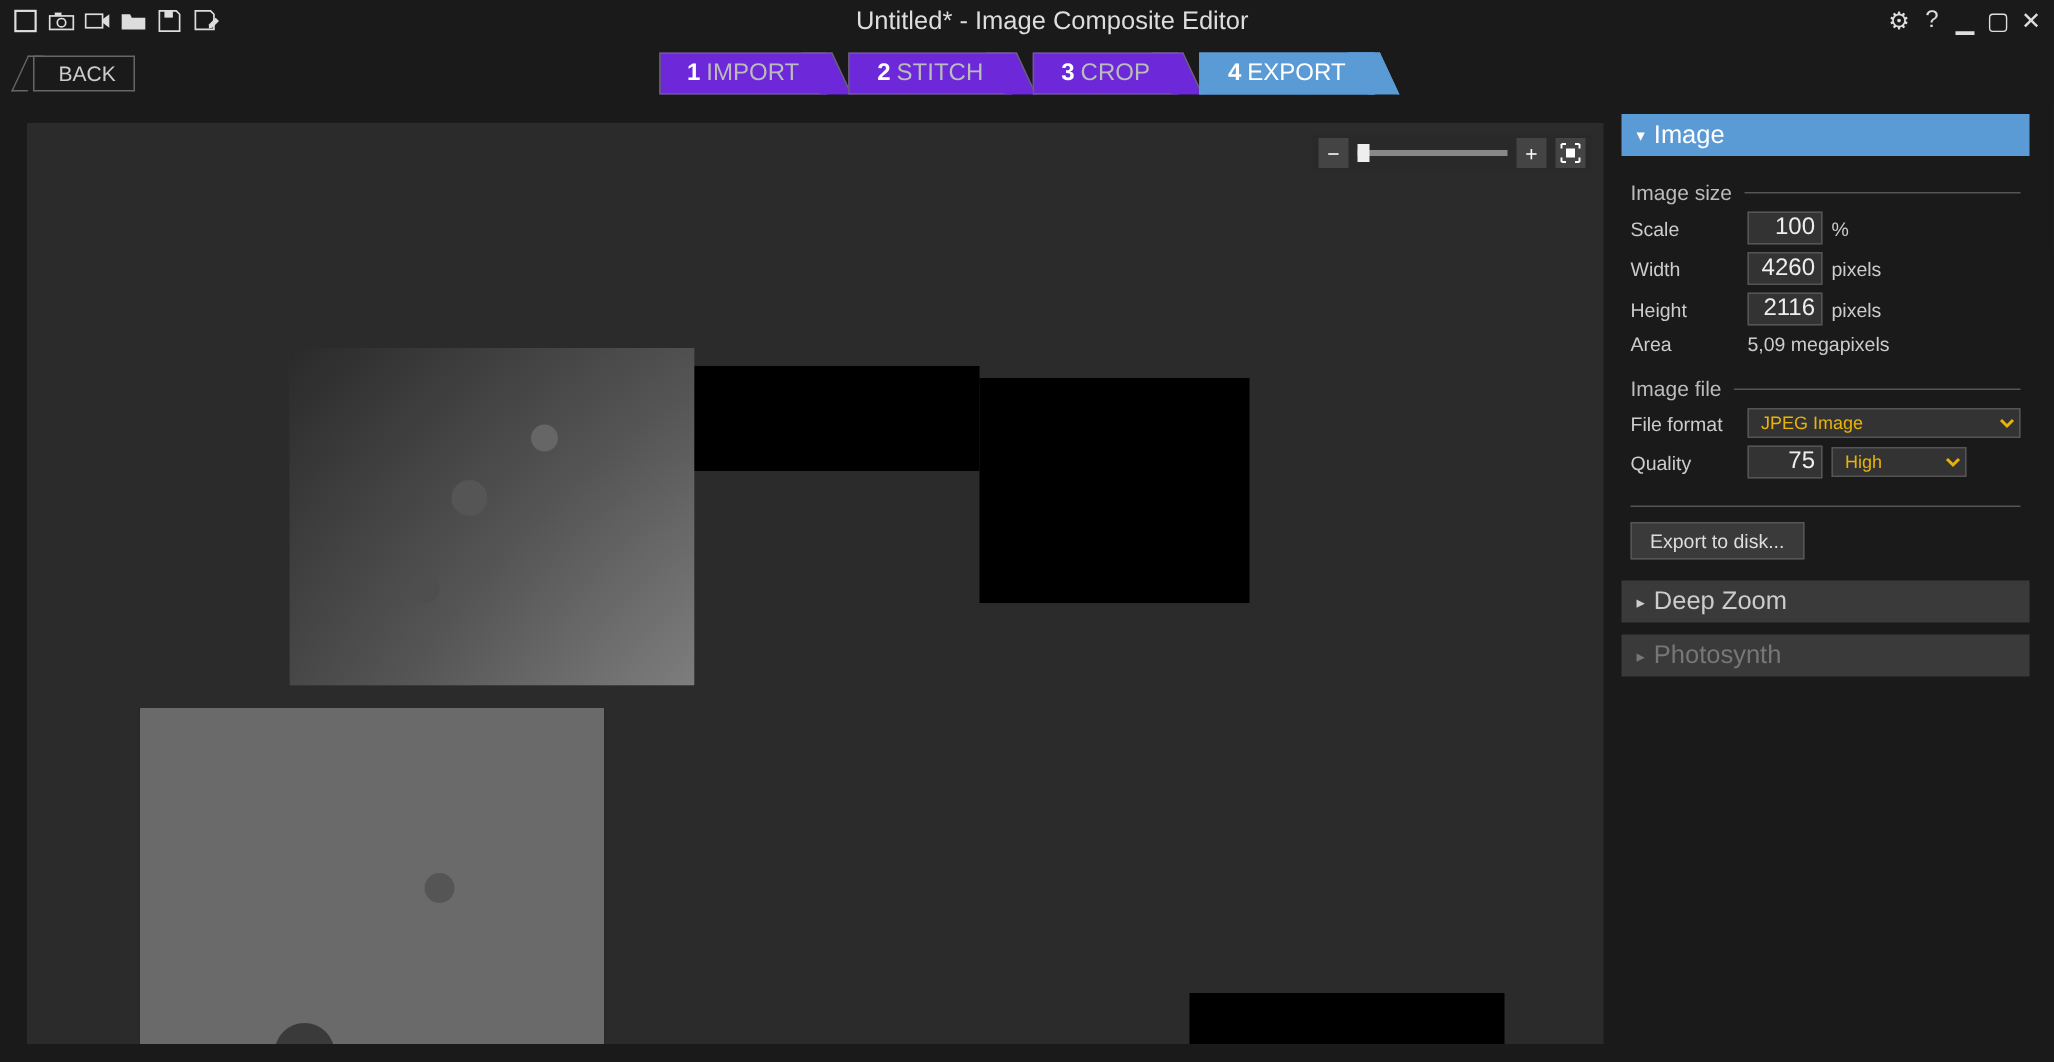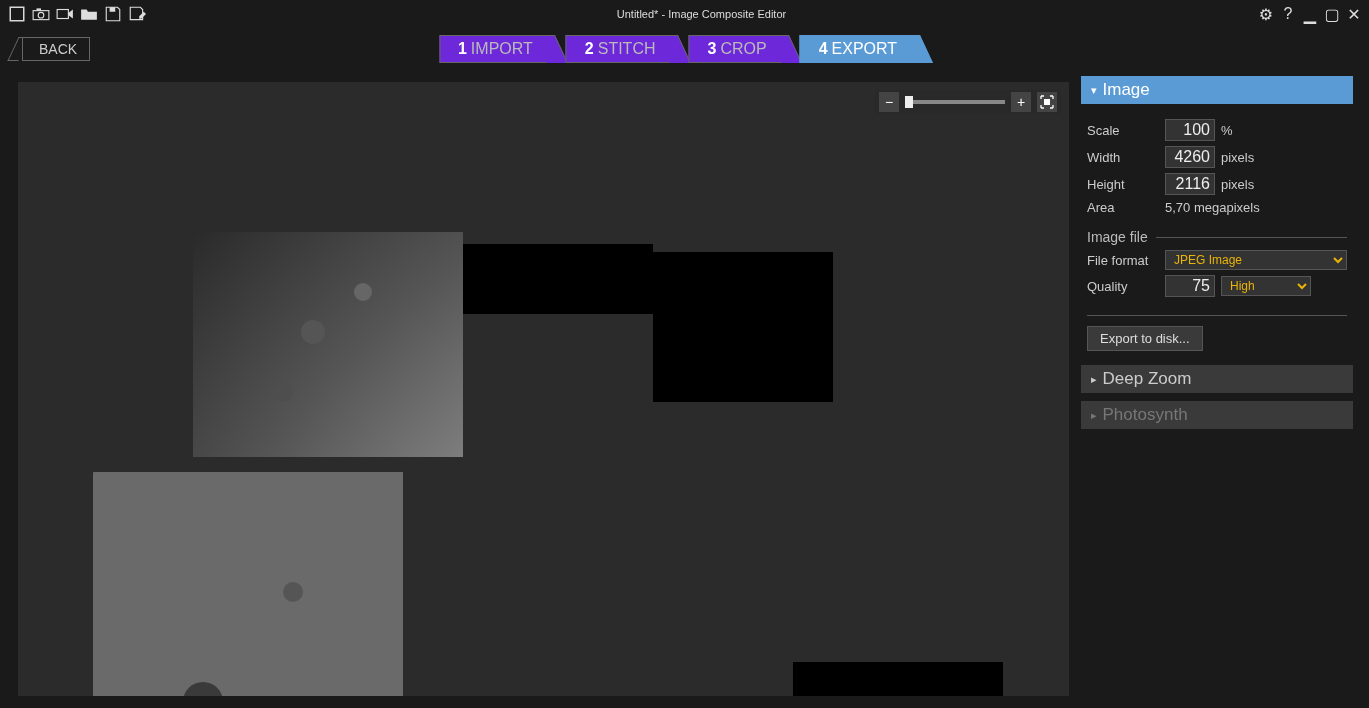--- a/index.html
+++ b/index.html
@@ -2,21 +2,21 @@
 <html><head>
 <meta charset="utf-8">
 <style>
 * { box-sizing: border-box; margin: 0; padding: 0; font-family: "Segoe UI", Arial, sans-serif; }
 html, body { width: 1369px; height: 708px; background: #1a1a1a; color: #ccc; overflow: hidden; }
 
 
 .titlebar { height: 28px; display: flex; align-items: center; background: #1a1a1a; }
 .tb-left { display: flex; gap: 6px; padding-left: 8px; }
 .tb-icon { width: 18px; height: 18px; display: flex; align-items: center; justify-content: center; color: #ddd; cursor: pointer; }
-.tb-title { flex: 1; text-align: center; font-size: 11px; color: #ddd; }
+.tb-title { flex: 1; text-align: center; font-size: 17px; color: #ddd; }
 .tb-right { display: flex; gap: 4px; padding-right: 6px; }
 
 
 .stepbar { height: 42px; display: flex; align-items: center; background: #1a1a1a; position: relative; }
 .back-chevron { margin-left: 22px; display: flex; align-items: center; }
 .back-box { border: 1px solid #666; padding: 3px 12px 3px 16px; font-size: 14px; color: #ccc; cursor: pointer; position: relative; }
 .back-box::before { content:""; position:absolute; left:-10px; top:-1px; bottom:-1px; width:10px; border-top:1px solid #666; border-bottom:1px solid #666; transform: skewX(-25deg); border-left:1px solid #666;}
 .step-center { position: absolute; left: 50%; transform: translateX(-50%); display: flex; }
 .step { border: 1px solid #666; padding: 4px 18px; font-size: 16px; color: #bbb; cursor: pointer; position: relative; margin-right: 14px; background:#6d28d9; }
 .step::after { content:""; position:absolute; right:-11px; top:-1px; bottom:-1px; width:20px; background:inherit; border-top:1px solid #666; border-right:1px solid #666; transform: skewX(25deg); z-index:0;}
@@ -191,38 +191,39 @@
         </div>
     </div>
   </div>
 
   <div class="side">
     <div class="section-head">
         <span class="chev">▾</span>
         <span>Image</span>
       </div>
     <div class="section-body">
+      <div class="group-title">Image size</div>
       <div class="row">
         <span class="lbl">Scale</span>
         <input type="text" value="100" style="">
         <span class="unit">%</span>
       </div>
       <div class="row">
         <span class="lbl">Width</span>
         <input type="text" value="4260" style="">
         <span class="unit">pixels</span>
       </div>
       <div class="row">
         <span class="lbl">Height</span>
         <input type="text" value="2116" style="">
         <span class="unit">pixels</span>
       </div>
       <div class="row">
         <span class="lbl">Area</span>
-        <span class="val">5,70 megapixels</span>
+        <span class="val">5,09 megapixels</span>
       </div>
 
       <div class="group-title" style="margin-top:14px">Image file</div>
       <div class="row">
         <span class="lbl">File format</span>
         <select class="sel-wide"><option>JPEG Image</option></select>
       </div>
       <div class="row">
         <span class="lbl">Quality</span>
         <input type="text" value="75" style="">

